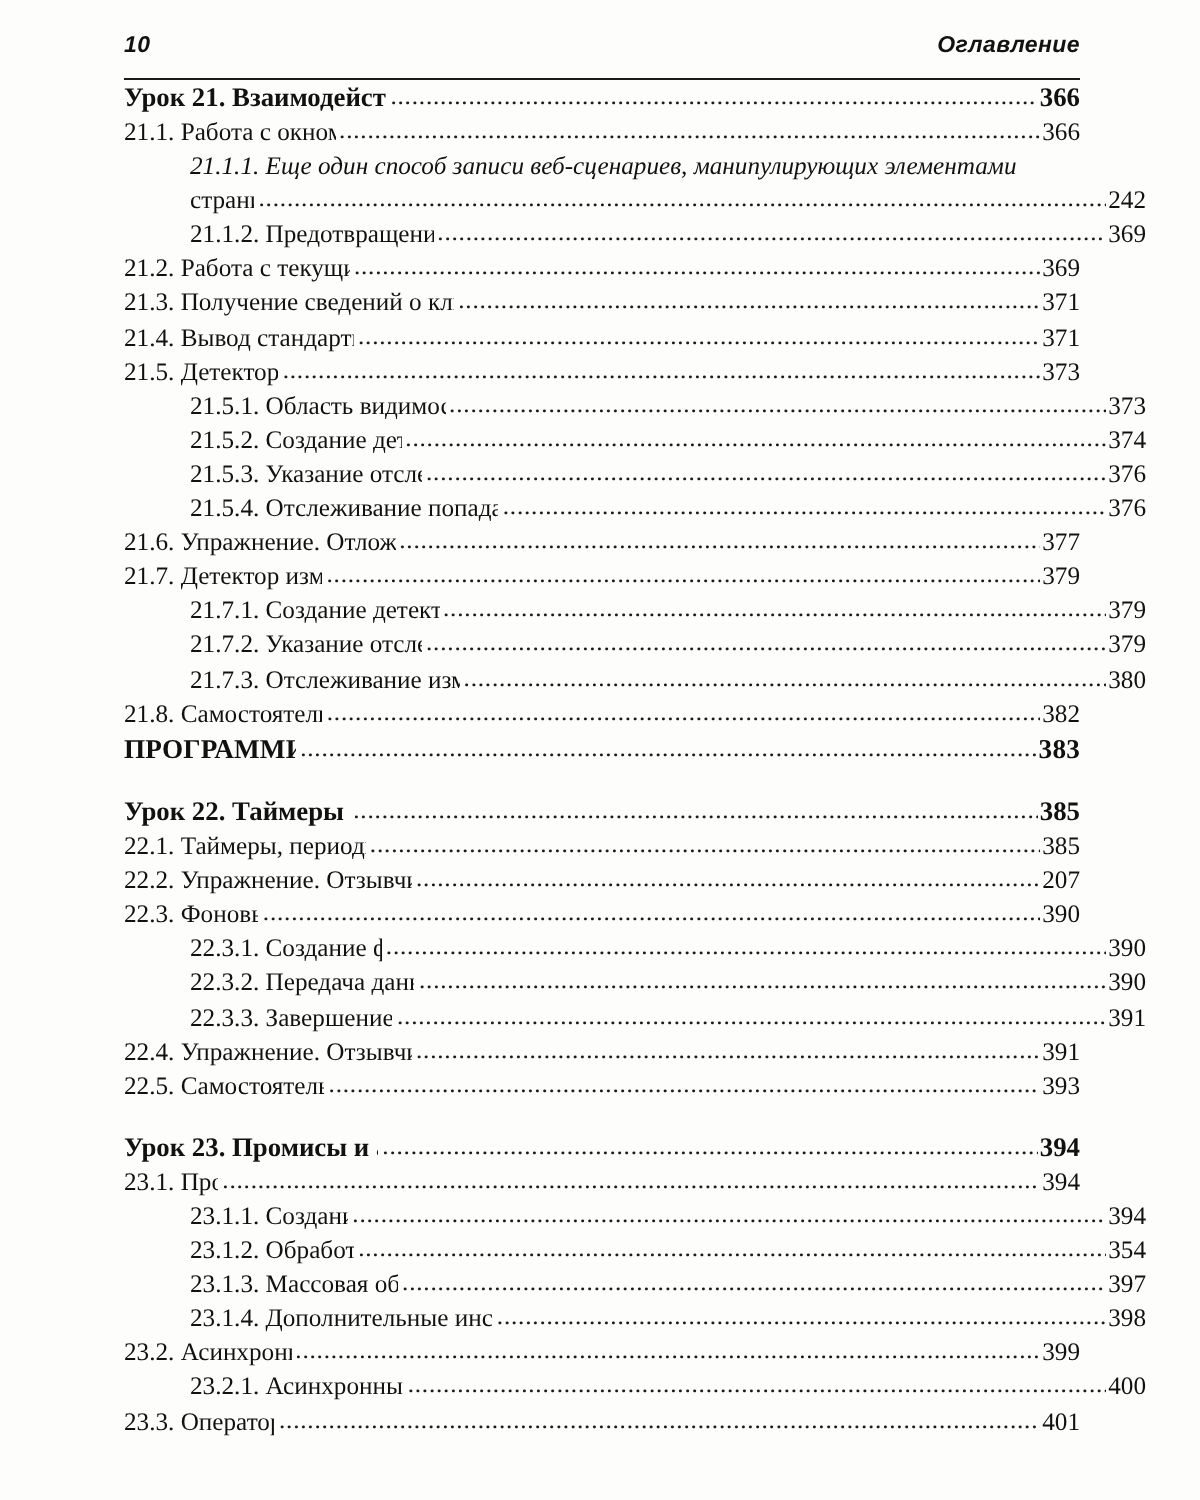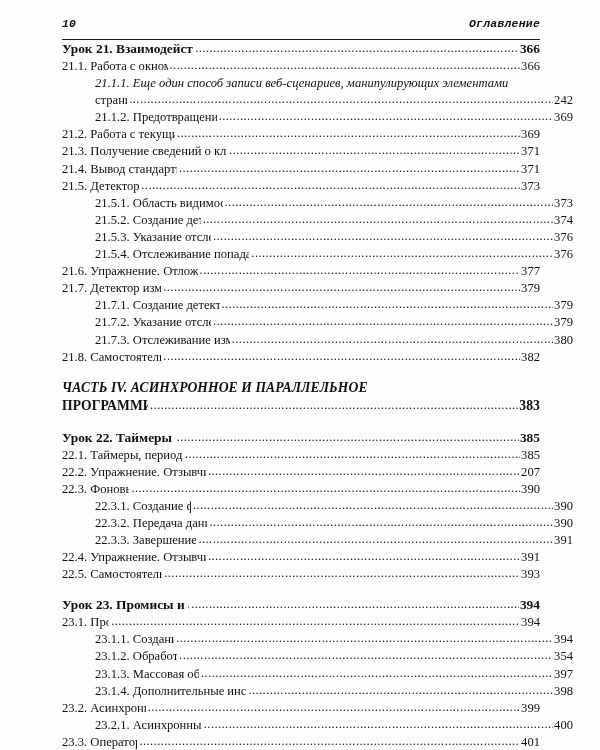--- a/index.html
+++ b/index.html
@@ -28,21 +28,21 @@
   .running-head {
     position: absolute;
     left: 62px;
     right: 60px;
     top: 17px;
     height: 20px;
     border-bottom: 1.6px solid #1a1a1a;
     display: flex;
     align-items: flex-start;
     justify-content: space-between;
-    font-family: Liberation Mono, monospace;
+    font-family: Liberation Sans, sans-serif;
     font-style: italic;
     font-weight: 700;
     font-size: 11.5px;
     letter-spacing: 0.2px;
     color: #121212;
     padding-bottom: 2px;
   }
   .running-head .folio { font-weight: 700; }
   .running-head .title { font-weight: 700; }
 
@@ -215,23 +215,20 @@
       <div class="entry lvl-2">
         <span class="label">21.7.3. Отслеживание изменения размеров элементов</span>
         <span class="leader"></span>
         <span class="pageno">380</span>
       </div>
       <div class="entry lvl-1">
         <span class="label">21.8. Самостоятельное упражнение</span>
         <span class="leader"></span>
         <span class="pageno">382</span>
       </div>
-      <div class="entry lvl-part lvl-1 gap-before noleader">
-        <span class="label">ЧАСТЬ IV. АСИНХРОННОЕ И ПАРАЛЛЕЛЬНОЕ</span>
-      </div>
       <div class="entry lvl-part lvl-1">
         <span class="label">ПРОГРАММИРОВАНИЕ</span>
         <span class="leader"></span>
         <span class="pageno">383</span>
       </div>
       <div class="entry lvl-lesson lvl-1 gap-before">
         <span class="label">Урок 22. Таймеры и фоновые потоки</span>
         <span class="leader"></span>
         <span class="pageno">385</span>
       </div>

